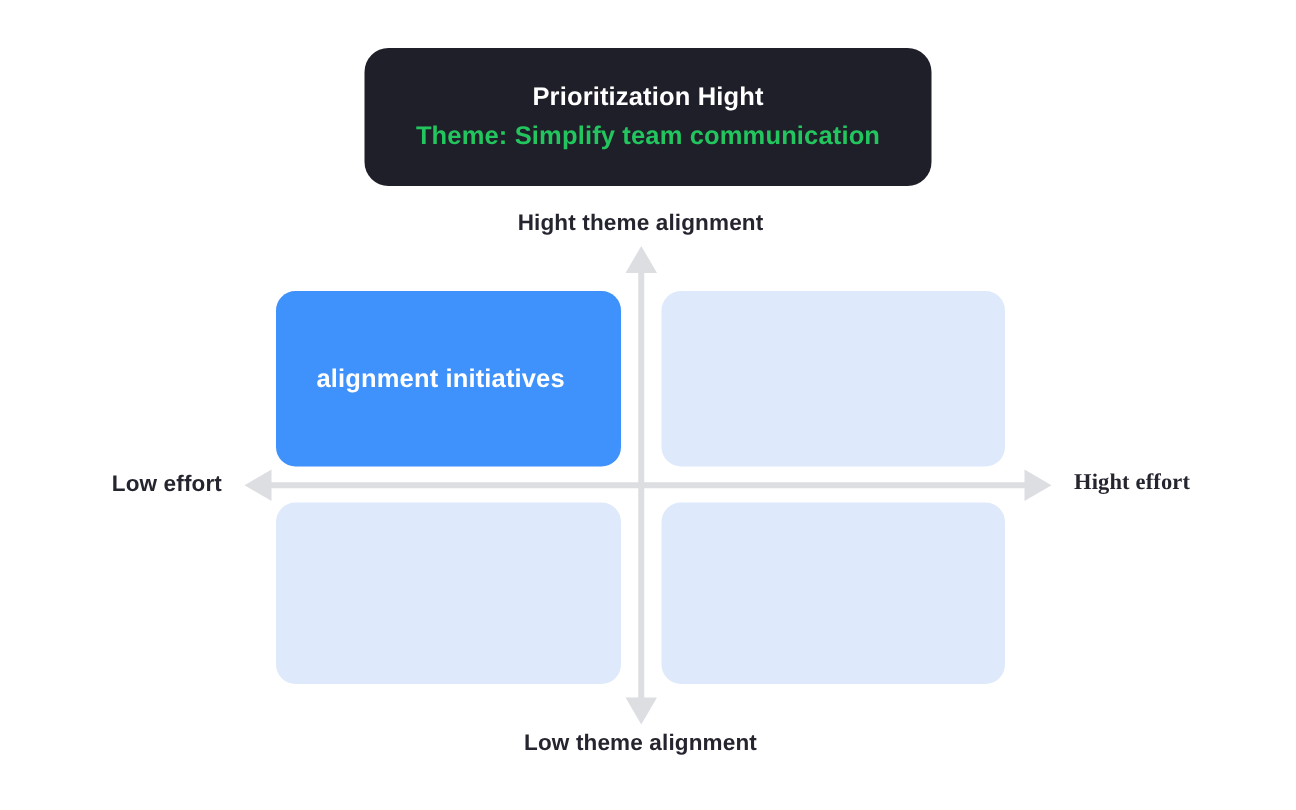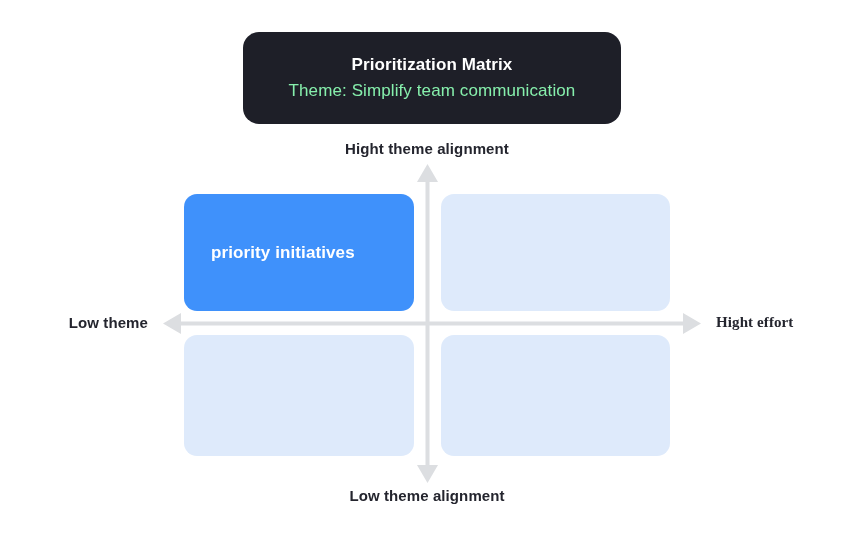--- a/index.html
+++ b/index.html
@@ -38,23 +38,23 @@
   }
   .title-line-1 {
     color: #ffffff;
     font-size: 17px;
     font-weight: bold;
     line-height: 26px;
     letter-spacing: 0.1px;
     white-space: nowrap;
   }
   .title-line-2 {
-    color: #86efac;
+    color: #22c55e;
     font-size: 17px;
-    font-weight: normal;
+    font-weight: bold;
     line-height: 26px;
     letter-spacing: 0.1px;
     white-space: nowrap;
   }
 
   
   .axis-label {
     position: absolute;
     color: #24252e;
     font-size: 15px;
@@ -127,21 +127,21 @@
     white-space: nowrap;
   }
   .quadrant-text:empty { display: none; }
 </style>
 </head>
 <body>
 
 <div id="canvas">
 
   <div class="title-card">
-    <div class="title-line-1">Prioritization Matrix</div>
+    <div class="title-line-1">Prioritization Hight</div>
     <div class="title-line-2">Theme: Simplify team communication</div>
   </div>
 
   <svg id="axes" viewBox="0 0 864 540" xmlns="http://www.w3.org/2000/svg">
 
     <line x1="427.5" y1="176" x2="427.5" y2="470" stroke="#dcdee1" stroke-width="4"></line>
 
     <line x1="174" y1="323.5" x2="690" y2="323.5" stroke="#dcdee1" stroke-width="4"></line>
 
     <polygon points="427.5,164 438,182 417,182" fill="#dcdee1"></polygon>
@@ -150,26 +150,26 @@
 
     <polygon points="163,323.5 181,334 181,313" fill="#dcdee1"></polygon>
 
     <polygon points="701,323.5 683,334 683,313" fill="#dcdee1"></polygon>
   </svg>
 
   <div class="axis-label label-top">Hight theme alignment</div>
 
   <div class="axis-label label-bottom">Low theme alignment</div>
 
-  <div class="axis-label label-left">Low theme</div>
+  <div class="axis-label label-left">Low effort</div>
 
   <div class="axis-label label-right">Hight effort</div>
 
   <div class="quadrant accent q-top-left">
-    <span class="quadrant-text">priority initiatives</span>
+    <span class="quadrant-text">alignment initiatives</span>
   </div>
 
   <div class="quadrant pale q-top-right">
     
   </div>
 
   <div class="quadrant pale q-bottom-left">
     
   </div>
 

